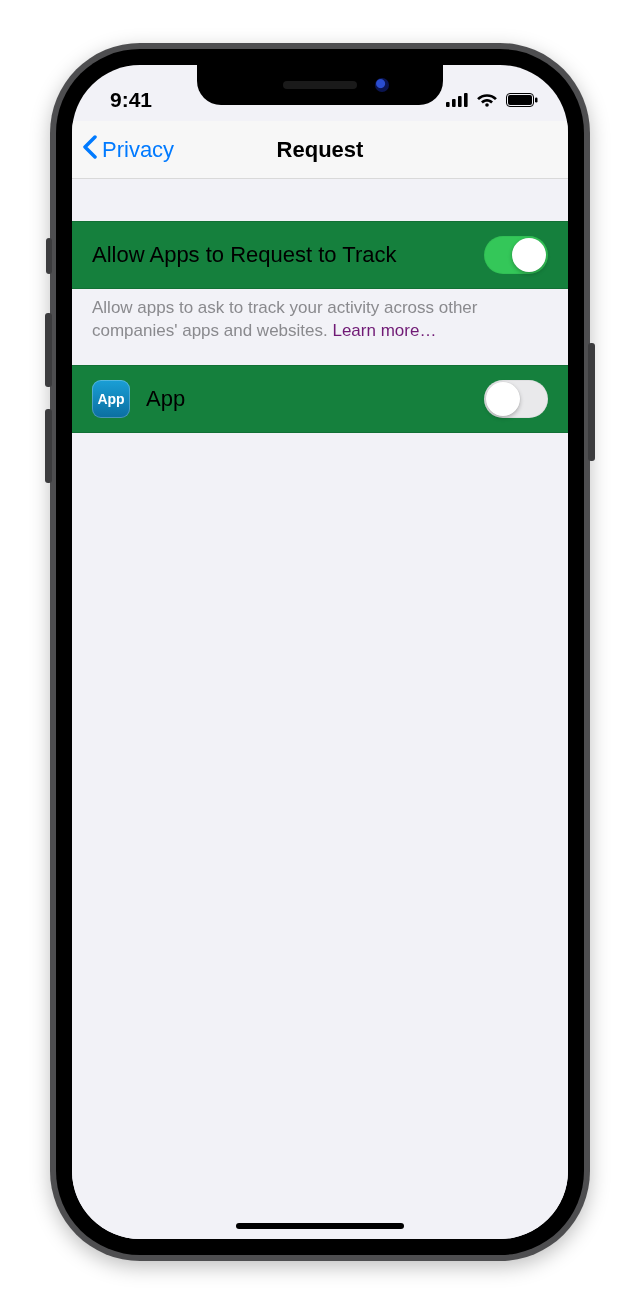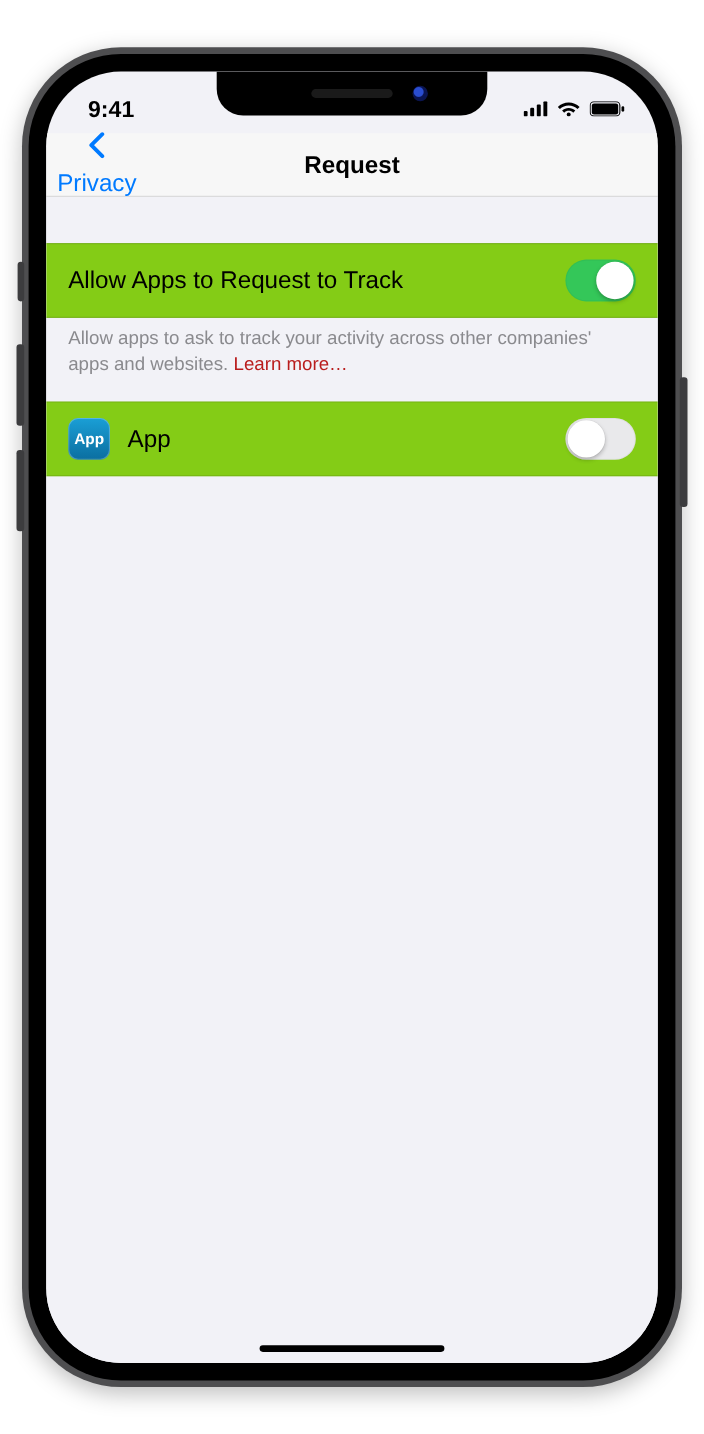--- a/index.html
+++ b/index.html
@@ -10,21 +10,21 @@
       display: flex;
       align-items: center;
       justify-content: center;
       font-family: -apple-system, "Helvetica Neue", Helvetica, Arial, sans-serif;
       -webkit-font-smoothing: antialiased;
     }
 
     
     .device {
       position: relative;
-      width: 600px;
+      width: 540px;
       height: 1218px;
       border-radius: 90px;
       background: #4e4e50;
       padding: 6px;
       box-shadow: 0 6px 20px rgba(0,0,0,.25);
     }
     .device-inner {
       width: 100%; height: 100%;
       border-radius: 84px;
       background: #000;
@@ -90,55 +90,54 @@
       height: 58px;
       background: #f7f7f7;
       border-bottom: 1px solid rgba(0,0,0,0.12);
       display: flex; align-items: center;
     }
     .back {
       display: flex; align-items: center; gap: 4px;
       color: #007aff; font-size: 22px;
       padding-left: 10px;
       cursor: pointer;
-      flex-direction: column;
     }
     .nav-title {
       position: absolute; left: 0; right: 0;
       text-align: center;
       font-size: 22px; font-weight: 600; color: #000;
       pointer-events: none;
     }
 
     
     .content {
       position: absolute; top: 114px; left: 0; right: 0; bottom: 0;
       background: #f2f2f7;
     }
     .spacer-top { height: 42px; }
 
     .row {
       display: flex; align-items: center;
-      background: #84cc16;
+      background: #15803d;
       padding: 14px 20px;
       border-top: 1px solid rgba(0,0,0,0.12);
       border-bottom: 1px solid rgba(0,0,0,0.12);
       font-size: 22px;
       color: #000;
     }
     .row .label { flex: 1; }
 
     .footer {
       padding: 8px 20px 22px;
       font-size: 17px;
       line-height: 1.35;
       color: #8a8a8e;
     }
     .footer .link {
-      color: #b91c1c;
+      color: #701a75;
     }
 
     .app-icon {
       width: 38px; height: 38px;
       border-radius: 9px;
       background: linear-gradient(180deg,#1a9fd6,#0b6ea0);
       display: flex; align-items: center; justify-content: center;
       color: #fff; font-weight: 700; font-size: 14px;
       margin-right: 16px;
       box-shadow: inset 0 0 0 1px rgba(255,255,255,.25);

